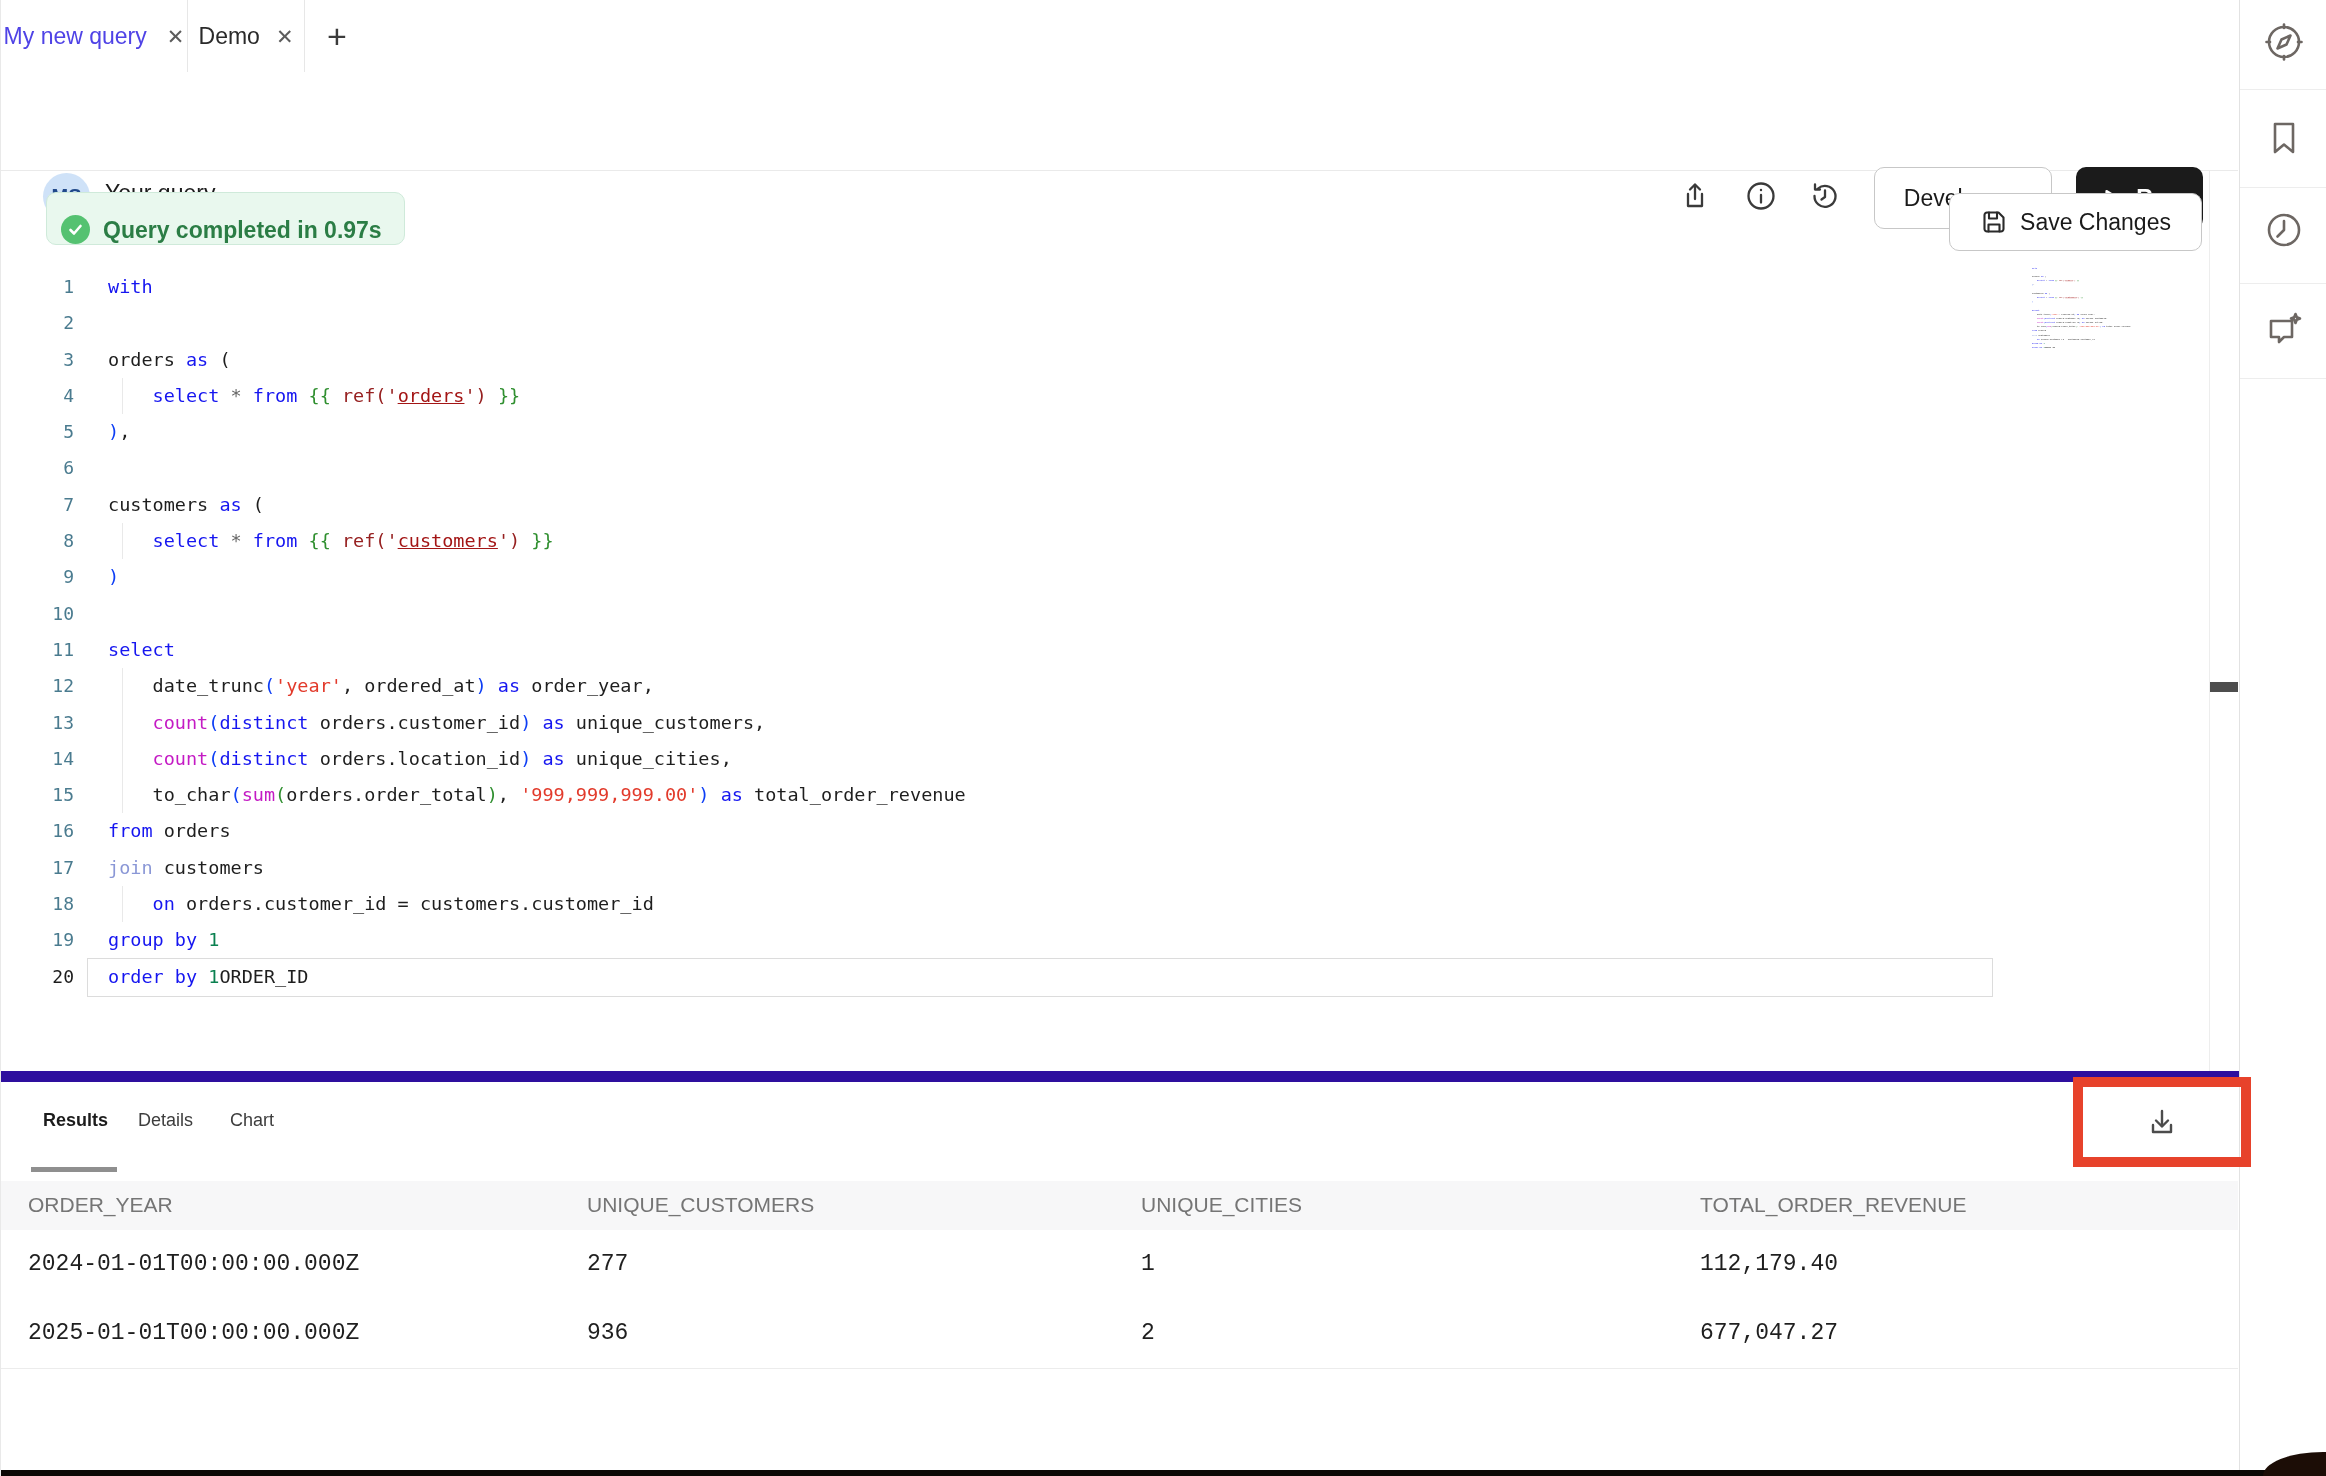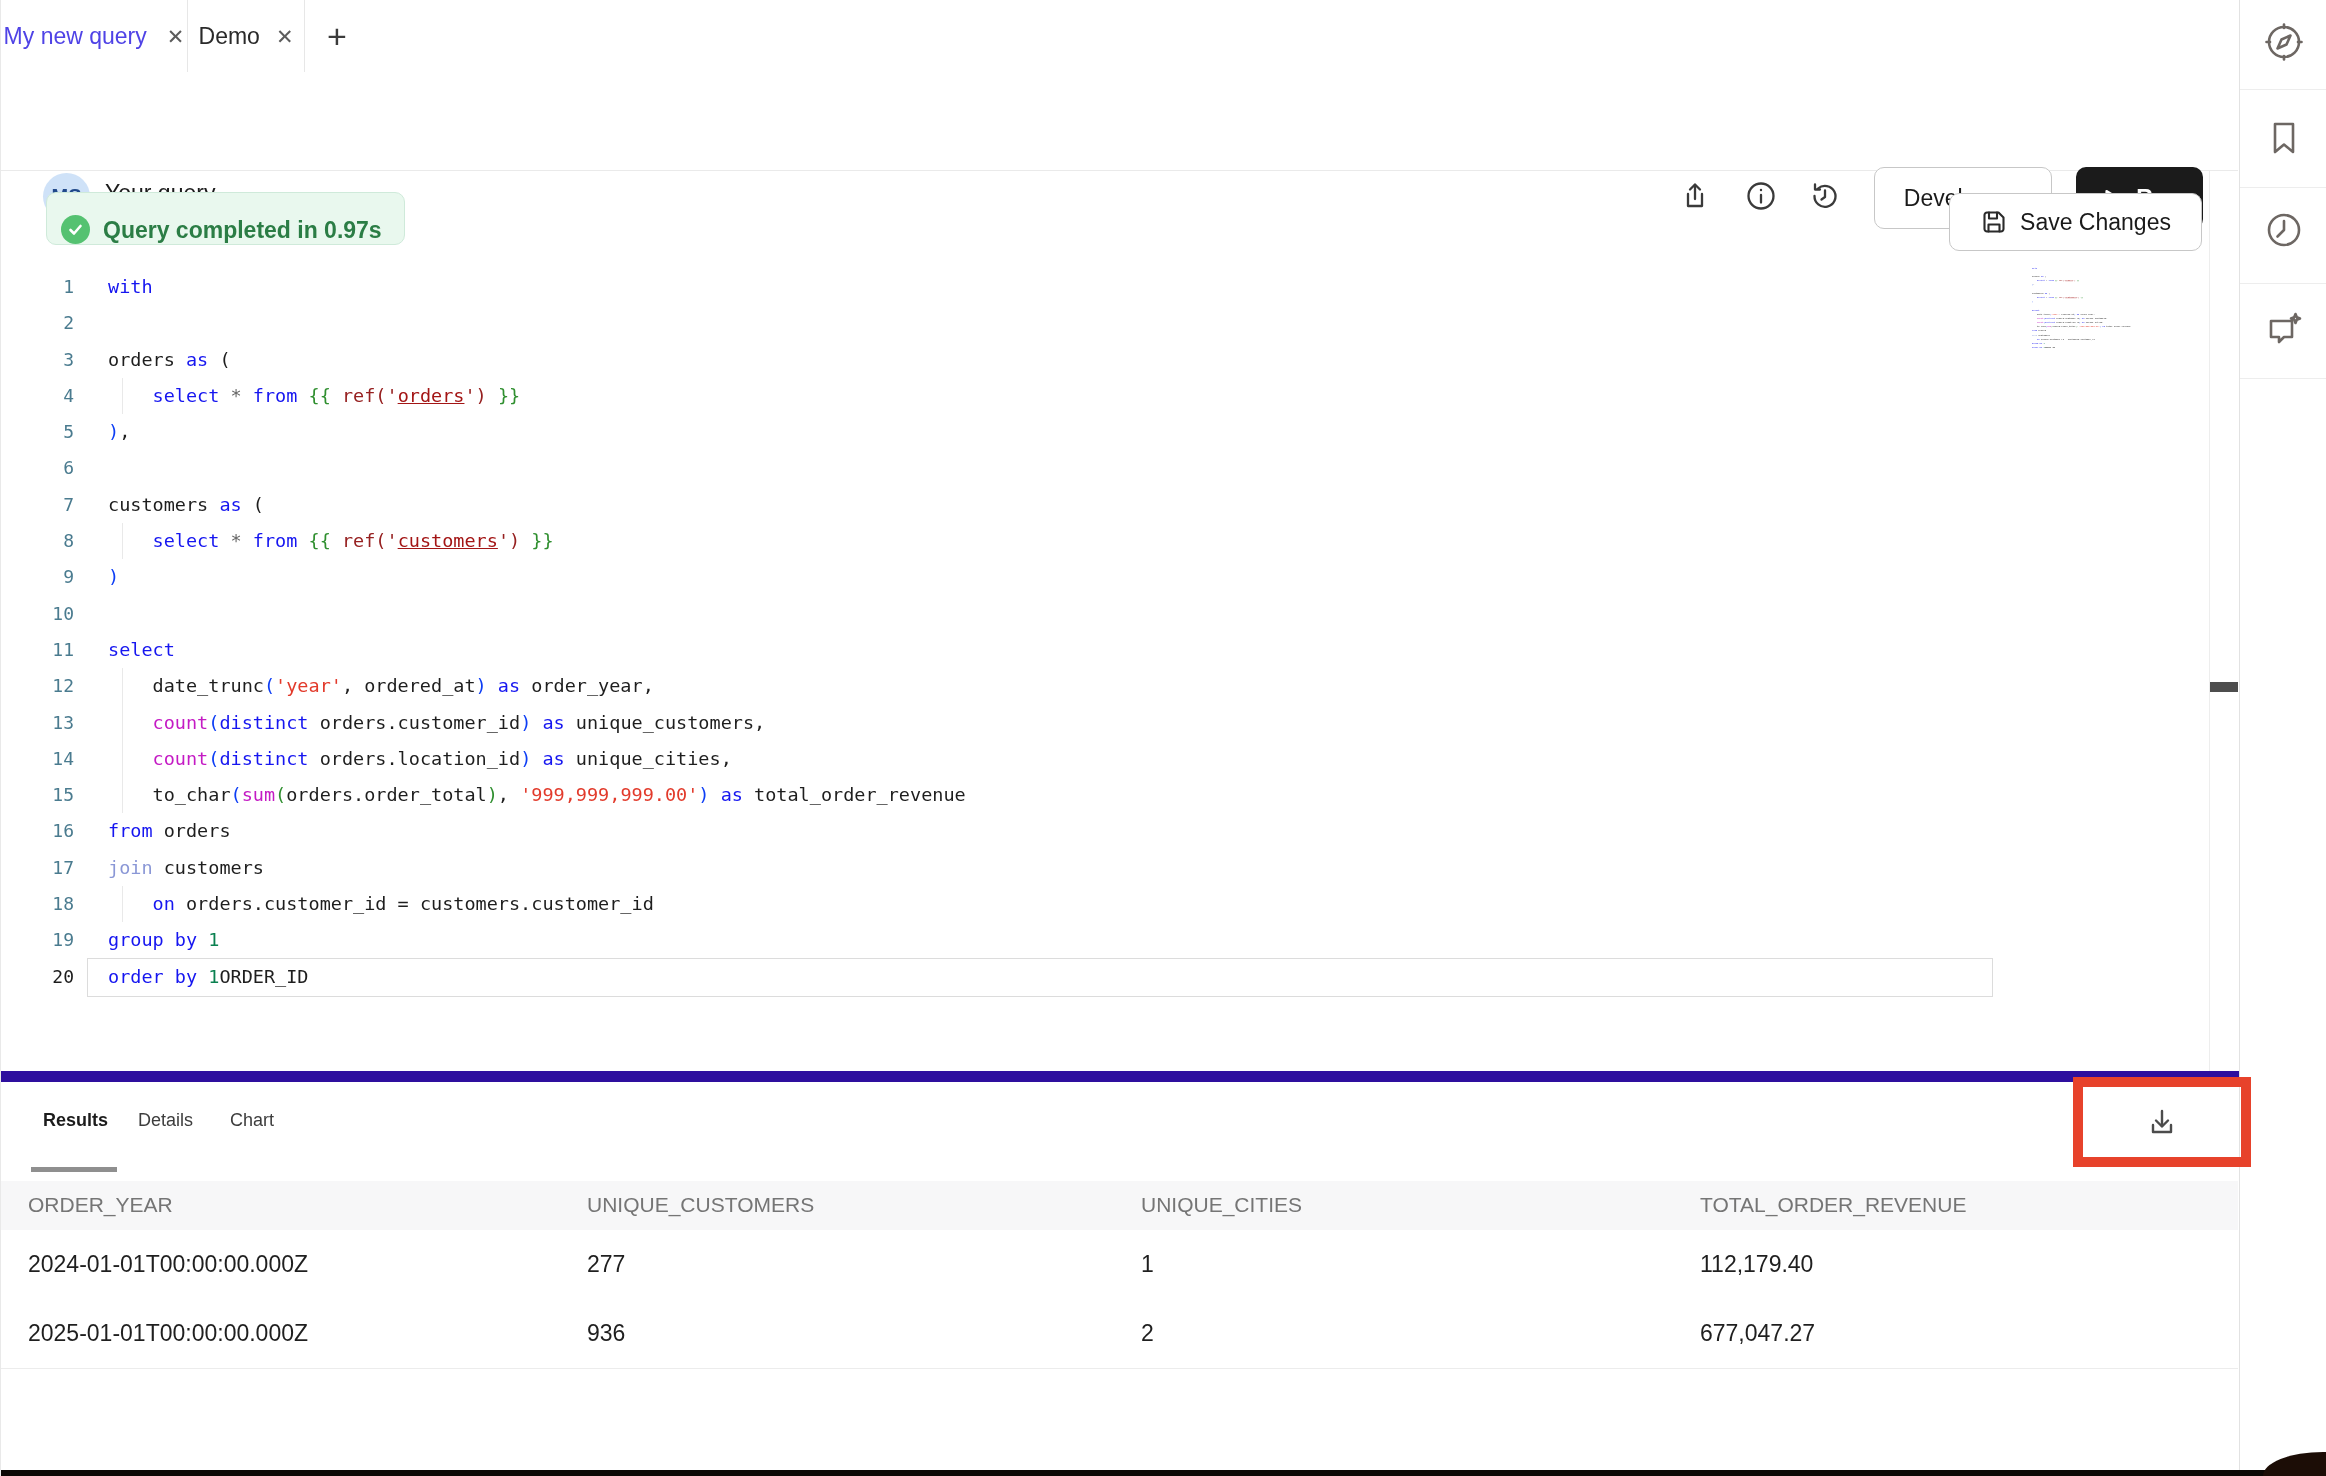--- a/index.html
+++ b/index.html
@@ -77,21 +77,21 @@
   .dlbtn{position:absolute;left:2092px;top:1092px;width:138px;height:60px;background:#fff;
          display:flex;align-items:center;justify-content:center;color:#4c4c4c;}
   .redbox{position:absolute;left:2072px;top:1077px;width:178px;height:90px;box-sizing:border-box;
           border:10px solid #e7422b;z-index:5;}
 
   
   .thead{position:absolute;left:0;top:1181px;width:2237px;height:49px;background:#f7f7f8;
          border-bottom:2px solid #3b82f6;}
   .th{position:absolute;top:12px;font-size:21px;color:#757575;}
   .trow{position:absolute;left:0;width:2237px;height:69px;background:#fff;border-bottom:1px solid #ececec;}
-  .td{position:absolute;top:21px;font-size:23px;color:#1f1f1f;}
+  .td{position:absolute;top:21px;font-size:23px;color:#1f1f1f;font-family:Liberation Mono, monospace;}
   .c0{left:27px;} .c1{left:586px;} .c2{left:1140px;} .c3{left:1699px;}
 
   
   .sidebar{position:absolute;left:2238px;top:0;width:88px;height:1476px;background:#fff;
            border-left:1px solid #e2e2e2;}
   .sdiv{position:absolute;left:0;width:88px;border-top:1px solid #ededed;}
   .sicon{position:absolute;left:50%;transform:translateX(-50%);color:#6d6763;
          width:44px;height:44px;display:flex;align-items:center;justify-content:center;}
 
   

